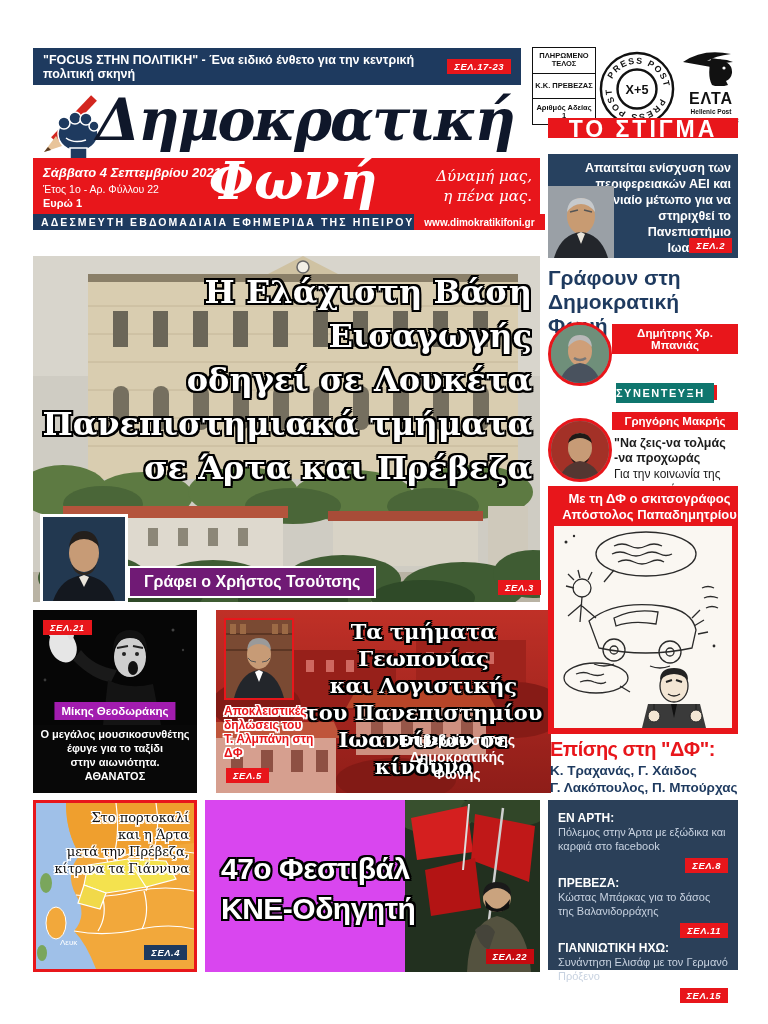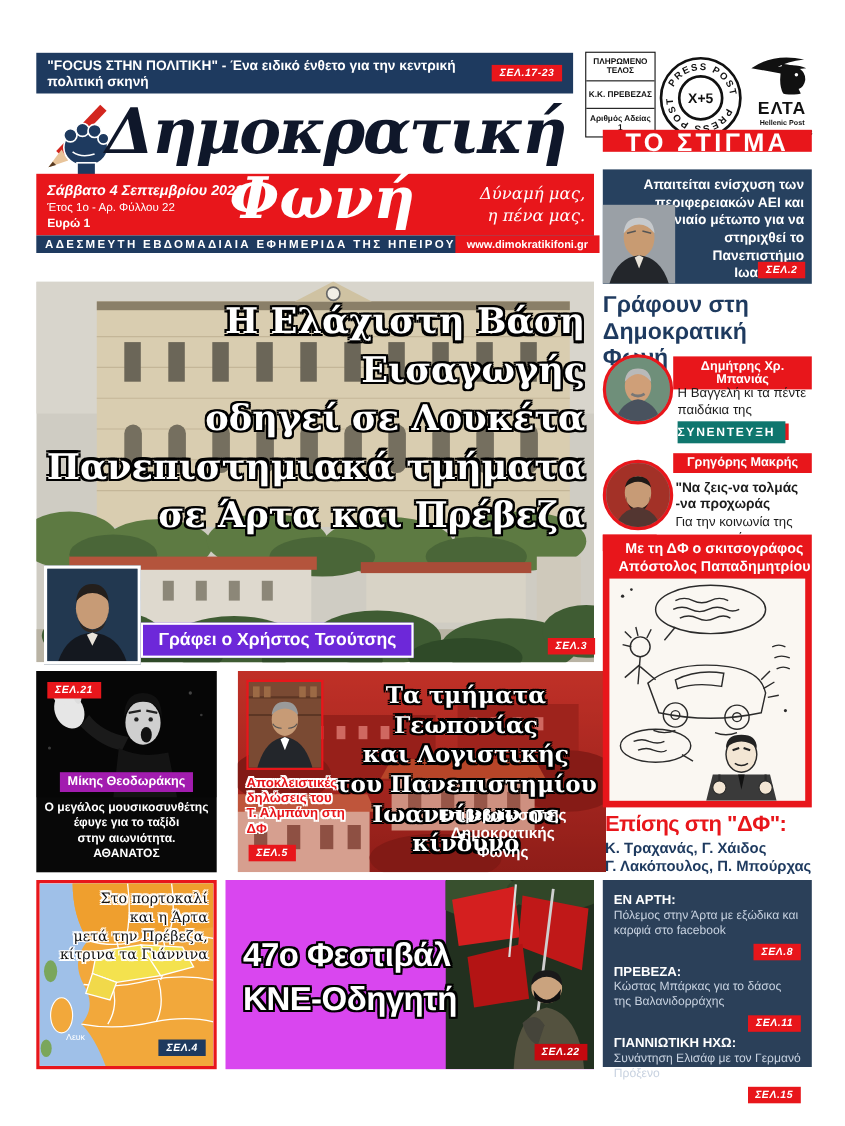--- a/index.html
+++ b/index.html
@@ -45,21 +45,21 @@
   .navy-strip{left:33px;top:214px;width:507px;height:16px;background:#1e3a5f;display:flex;align-items:center;}
   .navy-strip .tag{flex:1;color:#fff;font-size:10.5px;font-weight:bold;letter-spacing:2.1px;padding-left:8px;white-space:nowrap;}
   .navy-strip .site{background:#e8161b;color:#fff;font-size:10px;font-weight:bold;height:100%;display:flex;
                     align-items:center;padding:0 10px;}
 
   
   .main-photo{left:33px;top:256px;width:507px;height:346px;}
   .main-headline{left:33px;top:270px;width:499px;text-align:right;font-family:"DejaVu Serif",serif;
                  font-weight:bold;font-size:32px;line-height:44px;}
   .portrait{left:40px;top:514px;width:82px;height:84px;border:3px solid #fff;background:#223850;}
-  .byline{left:128px;top:566px;height:28px;background:#6d28d9;border:2.5px solid #fff;color:#fff;
+  .byline{left:128px;top:566px;height:28px;background:#701a75;border:2.5px solid #fff;color:#fff;
           font:bold 16px "Liberation Sans",sans-serif;line-height:28px;padding:0 14px;}
 
   
   .theo{left:33px;top:610px;width:164px;height:183px;background:#080808;overflow:hidden;}
   .theo .name{position:absolute;left:50%;transform:translateX(-50%);top:92px;background:#a21caf;color:#fff;
               font:bold 11.5px "Liberation Sans",sans-serif;padding:3px 7px;white-space:nowrap;}
   .theo .lines{position:absolute;left:0;top:117px;width:100%;text-align:center;color:#fff;
                font-weight:bold;font-size:11px;line-height:14px;}
 
   
@@ -458,21 +458,20 @@
   <div class="abs avatar" style="left:548px;top:322px;width:58px;height:58px">
     <svg width="58" height="58" viewBox="0 0 58 58">
       <rect width="58" height="58" fill="#6f8f7a"></rect>
       <ellipse cx="29" cy="26" rx="12" ry="15" fill="#cf9f78"></ellipse>
       <path d="M17 22 Q18 10 29 10 Q40 10 41 22 Q35 15 29 15 Q23 15 17 22 Z" fill="#b9b9b9"></path>
       <path d="M23 33 Q29 37 35 33" stroke="#777" stroke-width="2.5" fill="none"></path>
       <path d="M8 58 Q14 40 29 38 Q44 40 50 58 Z" fill="#49525e"></path>
     </svg>
   </div>
   <div class="abs red-label" style="left:612px;top:324px;width:126px">Δημήτρης Χρ. Μπανιάς</div>
-  <div class="abs card-text" style="left:616px;top:350px;width:122px">Η Βαγγελή κι τα πέντε παιδάκια της</div>
   <span class="abs badge" style="left:668px;top:385px">ΣΕΛ.31</span>
   <div class="abs interview">ΣΥΝΕΝΤΕΥΞΗ</div>
   <div class="abs avatar" style="left:548px;top:418px;width:58px;height:58px">
     <svg width="58" height="58" viewBox="0 0 58 58">
       <rect width="58" height="58" fill="#a33127"></rect>
       <ellipse cx="29" cy="27" rx="12" ry="15" fill="#c79b76"></ellipse>
       <path d="M17 22 Q19 12 29 12 Q39 12 41 22 Q35 17 29 17 Q23 17 17 22 Z" fill="#1f1a17"></path>
       <path d="M18 30 Q20 44 29 44 Q38 44 40 30 Q40 40 29 42 Q18 40 18 30 Z" fill="#2b211c"></path>
       <path d="M8 58 Q14 42 29 40 Q44 42 50 58 Z" fill="#533631"></path>
     </svg>

